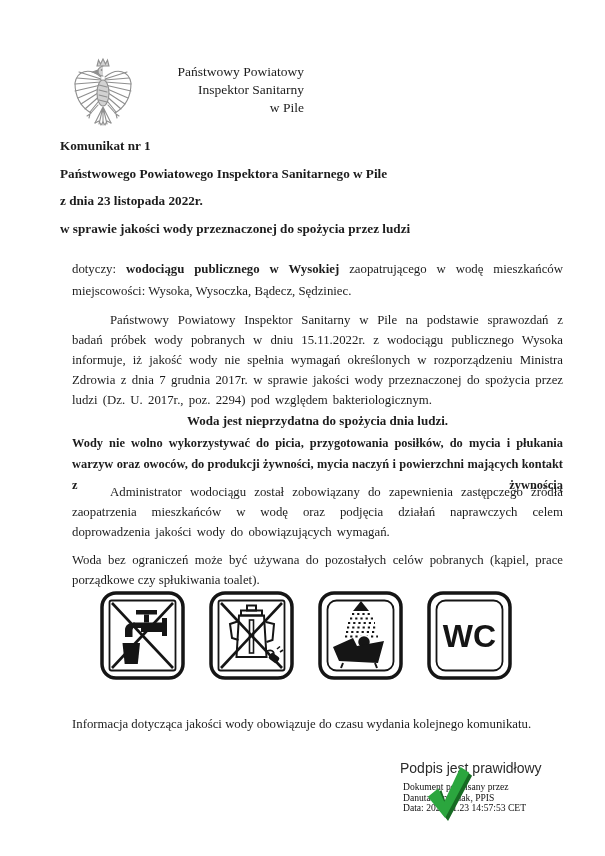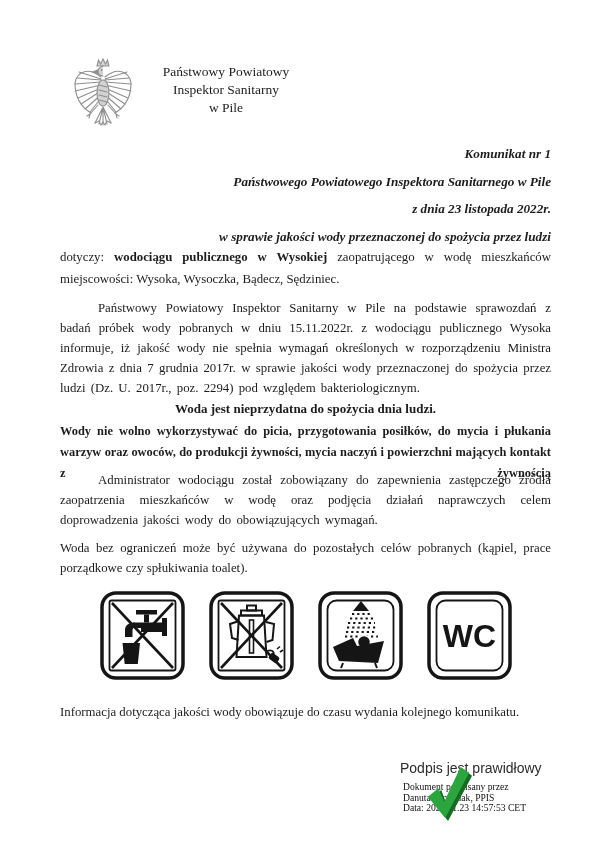--- a/index.html
+++ b/index.html
@@ -9,29 +9,29 @@
     margin:0 auto;
     background:#ffffff;
     font-family:"Liberation Serif", serif;
     color:#1c1c1c;
     overflow:hidden;
     box-shadow:0 0 0 1px #c9c9c9;
   }
   
   .eagle { position:absolute; left:72px; top:57px; width:62px; height:76px; }
   .org-block { position:absolute; left:148px; top:63px; width:156px; text-align:center; }
-  .org-line { font-size:13.5px; line-height:18px; white-space:nowrap; }
+  .org-line { font-size:13.5px; line-height:18px; white-space:nowrap;text-align:right; }
 
   
-  .title-block { position:absolute; left:60px; top:140px; width:491px; text-align:right;font-style:italic; }
+  .title-block { position:absolute; left:60px; top:132px; width:491px; text-align:left; }
   .title-line { font-weight:bold; font-size:13.2px; line-height:27.5px; white-space:nowrap; }
 
   
   .para {
-    position:absolute; left:60px; width:491px; margin:0;
+    position:absolute; left:60px; width:491px; margin:12px;
     font-size:12.8px; line-height:20px; text-align:justify;
   }
   .p-concerns   { top:246px; line-height:22px; }
   .p-findings   { top:298px; text-indent:38px; word-spacing:2px; }
   .p-verdict    { top:399px; text-align:center; font-weight:bold; font-size:13px; line-height:20px; }
   .p-prohibit   { top:421px; font-weight:bold; font-size:12.4px; line-height:21px; text-align-last:justify; }
   .p-admin      { top:470px; text-indent:38px; word-spacing:2px; }
   .p-household  { top:538px; }
   .p-validity   { top:702px; text-align:left; }
 

